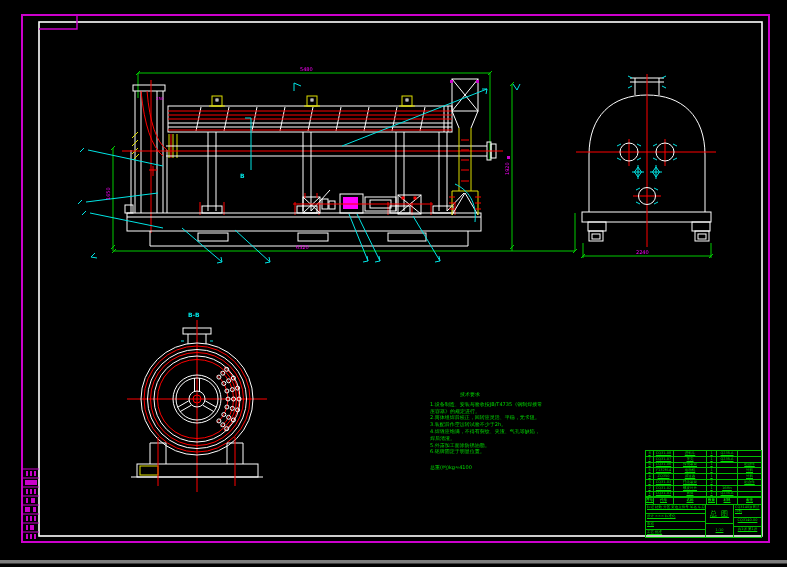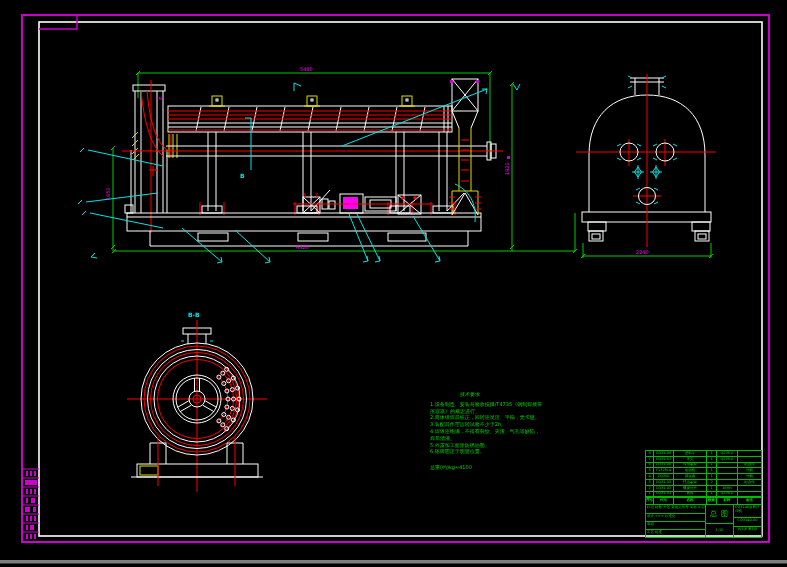--- a/index.html
+++ b/index.html
@@ -5,21 +5,21 @@
   html,body{margin:0;padding:0;background:#000;}
   .canvas{position:relative;width:787px;height:567px;background:#000;overflow:hidden;
           font-family:"DejaVu Sans",sans-serif;}
   .canvas svg{position:absolute;left:0;top:0;}
   .overlay{position:absolute;}
   
   .notes{left:430px;top:391px;width:150px;color:#00dd00;font-size:5px;line-height:6.8px;}
   .notes .nt{margin-left:30px;margin-bottom:3px;}
   .notes .nf{margin-top:9px;}
   
-  .tblock{left:645px;top:450px;width:117px;height:96px;color:#00dd00;font-size:3.5px;line-height:1;}
+  .tblock{left:645px;top:450px;width:117px;height:96px;color:#00dd00;font-size:3.5px;line-height:1;text-decoration:underline;}
   .tblock,.tblock *{box-sizing:border-box;}
   .tb-parts{border:1px solid #00bb00;border-bottom:none;}
   .tb-parts .tr{display:flex;height:5.8px;border-bottom:1px solid #00bb00;}
   .tb-parts .tr span{display:block;border-right:1px solid #00bb00;overflow:hidden;
       white-space:nowrap;text-align:center;padding-top:.8px;}
   .tb-parts .tr span:last-child{border-right:none;}
   .c0{width:8px}.c1{width:20px}.c2{width:33px}.c3{width:10px}.c4{width:21px}.c5{width:23px}
   .tb-head .tr{height:7px;font-weight:bold;}
   .tb-bottom{display:flex;height:33px;border:1px solid #00bb00;border-top:none;}
   .tb-left{width:60px;border-right:1px solid #00bb00;display:flex;flex-direction:column;}

